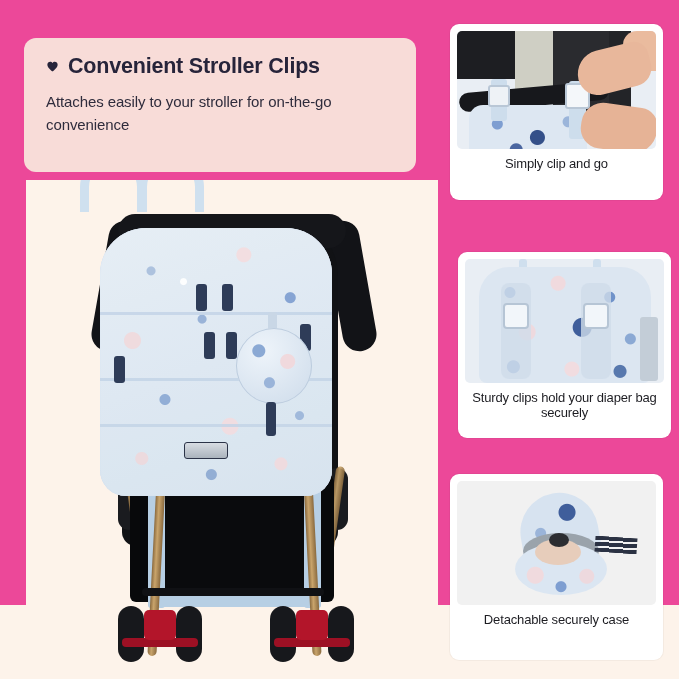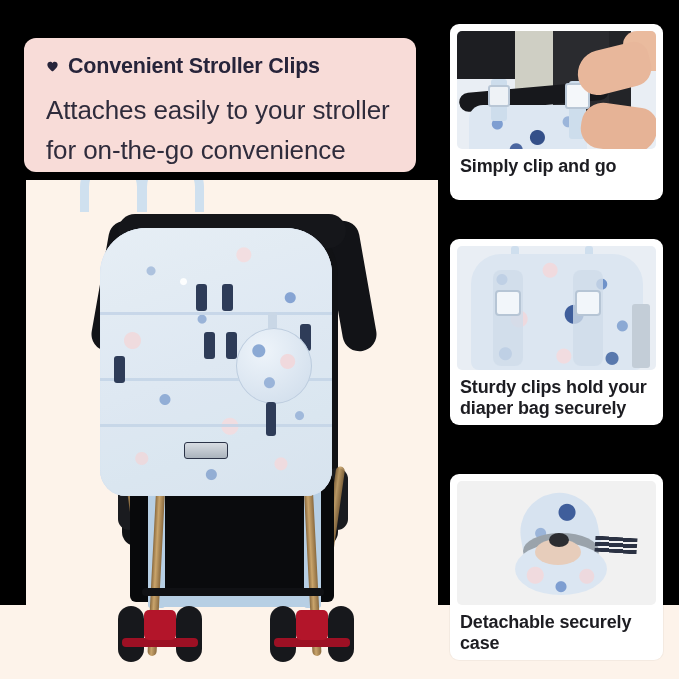--- a/index.html
+++ b/index.html
@@ -5,42 +5,42 @@
   * { box-sizing: border-box; margin: 0; padding: 0; }
   html, body {
     width: 679px; height: 679px;
     background: #fdf3ea;
     font-family: "Liberation Sans", sans-serif;
     overflow: hidden;
   }
   #stage {
     position: relative;
     width: 679px; height: 605px;
-    background: #000000;
+    background: #ec4899;
   }
 
   
   .callout {
     position: absolute;
     left: 24px; top: 38px;
     width: 392px; height: 134px;
     background: #f8dcd8;
     border-radius: 12px;
     padding: 16px 22px 0 22px;
   }
   .callout-title {
     display: flex; align-items: center; gap: 9px;
     font-size: 21.5px; font-weight: bold; color: #27243a;
     letter-spacing: -0.2px;
     white-space: nowrap;
   }
   .heart-icon { display: block; width: 13px; height: 13px; flex: none; }
   .callout-sub {
     margin-top: 11px;
-    font-size: 26px; line-height: 1.55; color: #2f2c3c;
+    font-size: 15px; line-height: 1.55; color: #2f2c3c;
     font-weight: 400; letter-spacing: -0.1px;
   }
 
   
   .hero {
     position: absolute;
     left: 26px; top: 180px;
     width: 412px; height: 499px;
     overflow: hidden;
   }
@@ -205,34 +205,34 @@
   
   .card {
     position: absolute;
     left: 450px; width: 213px;
     background: #ffffff;
     border-radius: 9px;
     box-shadow: 0 0 0 1px rgba(0,0,0,.035);
     padding: 7px 7px 0 7px;
   }
   .card-1 { top: 24px;  height: 176px; }
-  .card-2 { top: 239px; height: 186px; }
+  .card-2 { top: 252px; height: 186px; margin-left: 8px; }
   .card-3 { top: 474px; height: 186px; }
   .photo {
     width: 199px; border-radius: 5px;
     overflow: hidden; position: relative;
     background: #e9eef4;
   }
   .p1 { height: 118px; }
   .p2 { height: 124px; }
   .p3 { height: 124px; background: #f1f1f1; }
   .card-cap {
     padding: 7px 3px 0 3px;
-    font-size: 18px; line-height: 1.18;
-    color: #1d1d22; font-weight: 700; letter-spacing: -0.15px;
+    font-size: 13px; line-height: 1.18;
+    color: #1d1d22; font-weight: 400; letter-spacing: -0.15px; text-align: center;
   }
 
   
   .c1-seat { position:absolute; left:58px; top:0; width:96px; height:72px; background:#cfcfc4; }
   .c1-seat2{ position:absolute; left:96px; top:0; width:58px; height:86px; background:#2a2b2f; border-radius:0 0 6px 6px;}
   .c1-dark { position:absolute; left:0; top:0; width:62px; height:48px; background:#1d1e22; }
   .c1-bar  { position:absolute; left:2px; top:56px; width:150px; height:19px; background:#17181c; border-radius:10px; transform:rotate(-5deg); }
   .c1-bagl { position:absolute; left:12px; top:74px; width:118px; height:56px; background:#dde7f2; border-radius:14px 14px 0 0;}
   .c1-bagl::after{content:"";position:absolute;inset:0;background:
       radial-gradient(circle at 24% 34%, #7e9ed1 0 5px, transparent 6px),

